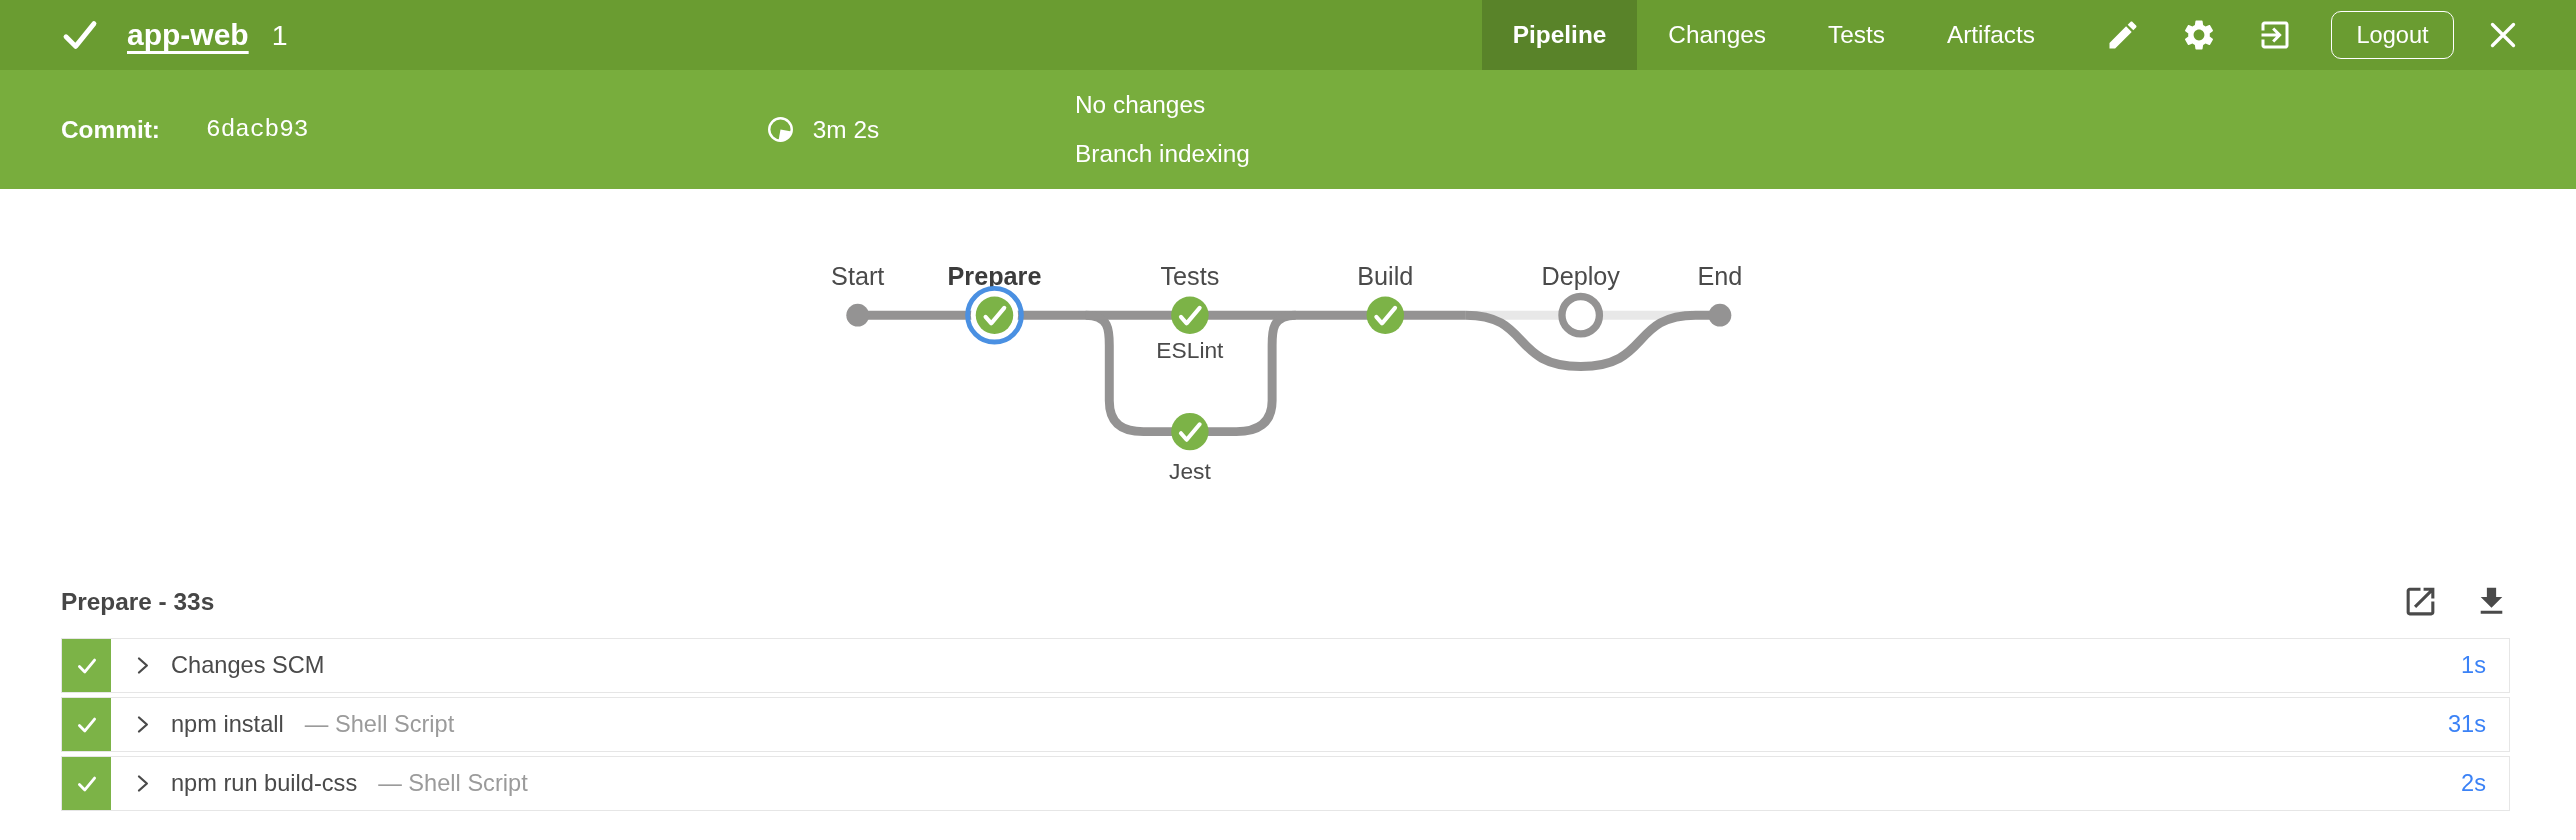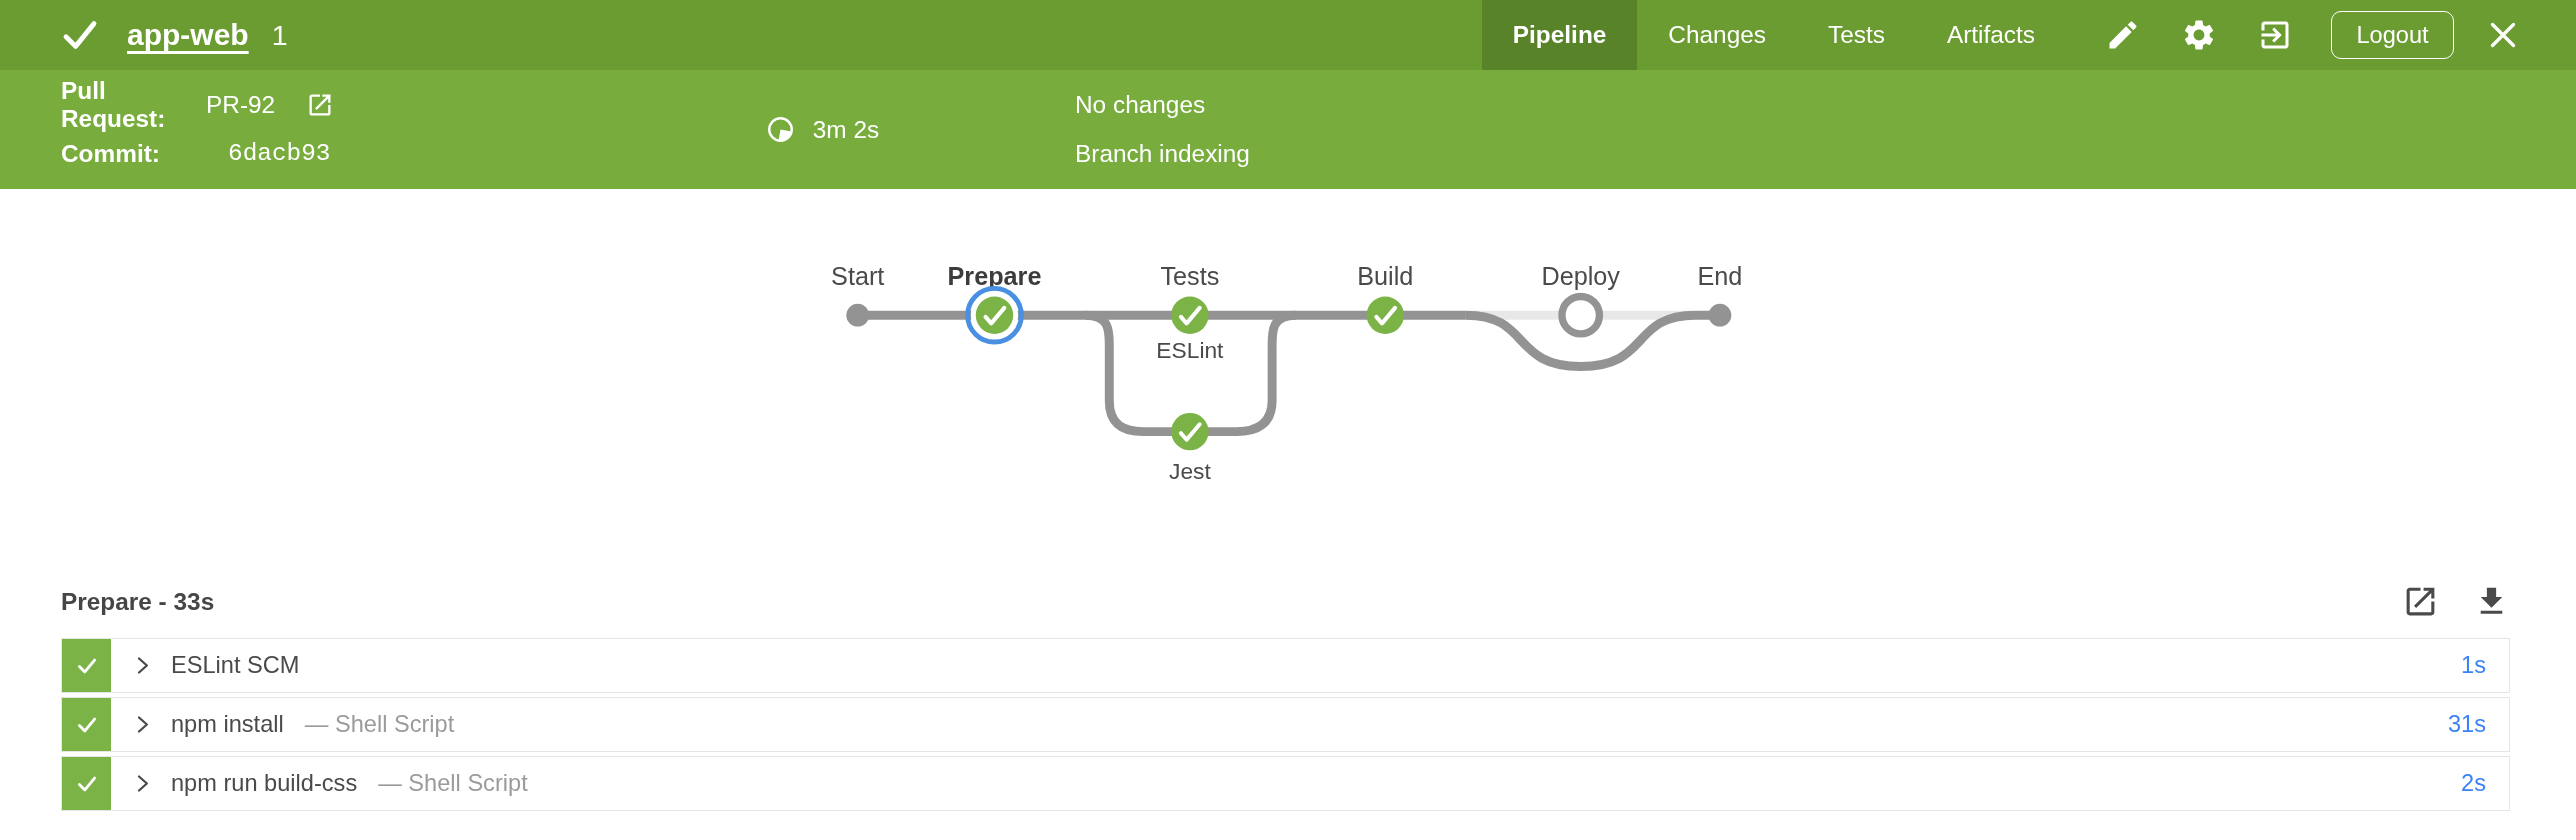--- a/index.html
+++ b/index.html
@@ -19,21 +19,21 @@
   .icon-btn svg { width:36px; height:36px; }
   .logout-btn { margin-left:37px; border:1.6px solid #fff; border-radius:10px; background:transparent; color:#fff; font-size:23.6px; padding:9.8px 24.4px; font-family:"Liberation Sans",sans-serif; cursor:pointer; }
   .close-btn { margin:0 54px 0 29px; }
 
   
   .infobar { height:119px; background:#78ad3d; color:#fff; display:flex; padding-left:61px; }
   .info-col { display:flex; flex-direction:column; justify-content:center; gap:12.2px; }
   .info-col.c1 { width:509px; } .info-col.c2 { width:505px;align-items:center; }
   .info-row { display:flex; align-items:center; height:36px; font-size:24.4px; }
   .info-label { font-weight:700; width:145px; flex:none; }
-  .mono { font-family:"Liberation Mono","DejaVu Sans Mono",monospace;margin-left:22px; }
+  .mono { font-family:"Liberation Mono","DejaVu Sans Mono",monospace; }
   .mini-icon { width:29px; height:29px; flex:none; }
   .c2 .mini-icon { margin-right:18px; }
   .ext-link { margin-left:31px; width:28px; height:28px; cursor:pointer; }
 
   
   .graph-wrap { width:2576px; }
   .graph-wrap svg { display:block; }
   .stage-label { font-size:31px; fill:#4a4a4a; text-anchor:middle; }
   .stage-label.sel { font-weight:700; fill:#3c3c3c; }
   .branch-label { font-size:28px; fill:#4a4a4a; text-anchor:middle; }
@@ -91,27 +91,20 @@
         <svg viewBox="0 0 24 24">
             <path stroke="#ffffff" stroke-width="2.2" stroke-linecap="round" d="M5 5 L19 19 M19 5 L5 19" fill="none"></path>
           </svg>
       </div>
     </div>
   </header>
 
   <section class="infobar">
     <div class="info-col c1">
       <div class="info-row">
-        <span class="info-label">Pull Request:</span>
-        <span>PR-92</span>
-        <svg class="ext-link" viewBox="0 0 24 24">
-          <path fill="#ffffff" d="M19 19H5V5h7V3H5c-1.11 0-2 .9-2 2v14c0 1.1.89 2 2 2h14c1.1 0 2-.9 2-2v-7h-2v7zM14 3v2h3.59l-9.83 9.83 1.41 1.41L19 6.41V10h2V3h-7z"></path>
-        </svg>
-      </div>
-      <div class="info-row">
         <span class="info-label">Commit:</span>
         <span class="mono">6dacb93</span>
       </div>
     </div>
 
     <div class="info-col c2">
       <div class="info-row">
         <svg class="mini-icon" viewBox="0 0 36 36">
           <circle cx="18" cy="18" r="14" fill="none" stroke="#ffffff" stroke-width="3"></circle>
           <path d="M18 18 L18 4 A14 14 0 0 1 32 18 Z" fill="#ffffff" transform="rotate(100 18 18)"></path>
@@ -197,21 +190,21 @@
 
       <div class="step-row">
         <div class="row-strip">
           <svg viewBox="0 0 24 24">
               <polyline points="5,12.5 10,17.5 19,6.5" fill="none" stroke="#ffffff" stroke-width="2.6" stroke-linecap="round" stroke-linejoin="round"></polyline>
             </svg>
         </div>
         <svg class="chevron" viewBox="0 0 24 24">
             <path d="M8 4 L17 12 L8 20" fill="none" stroke="#4a4a4a" stroke-width="2.6" stroke-linecap="round" stroke-linejoin="round"></path>
           </svg>
-        <span class="step-name">ESLint SCM</span>
+        <span class="step-name">Changes SCM</span>
         <span class="step-type"></span>
         <span class="step-duration">1s</span>
       </div>
 
       <div class="step-row">
         <div class="row-strip">
           <svg viewBox="0 0 24 24">
               <polyline points="5,12.5 10,17.5 19,6.5" fill="none" stroke="#ffffff" stroke-width="2.6" stroke-linecap="round" stroke-linejoin="round"></polyline>
             </svg>
         </div>

